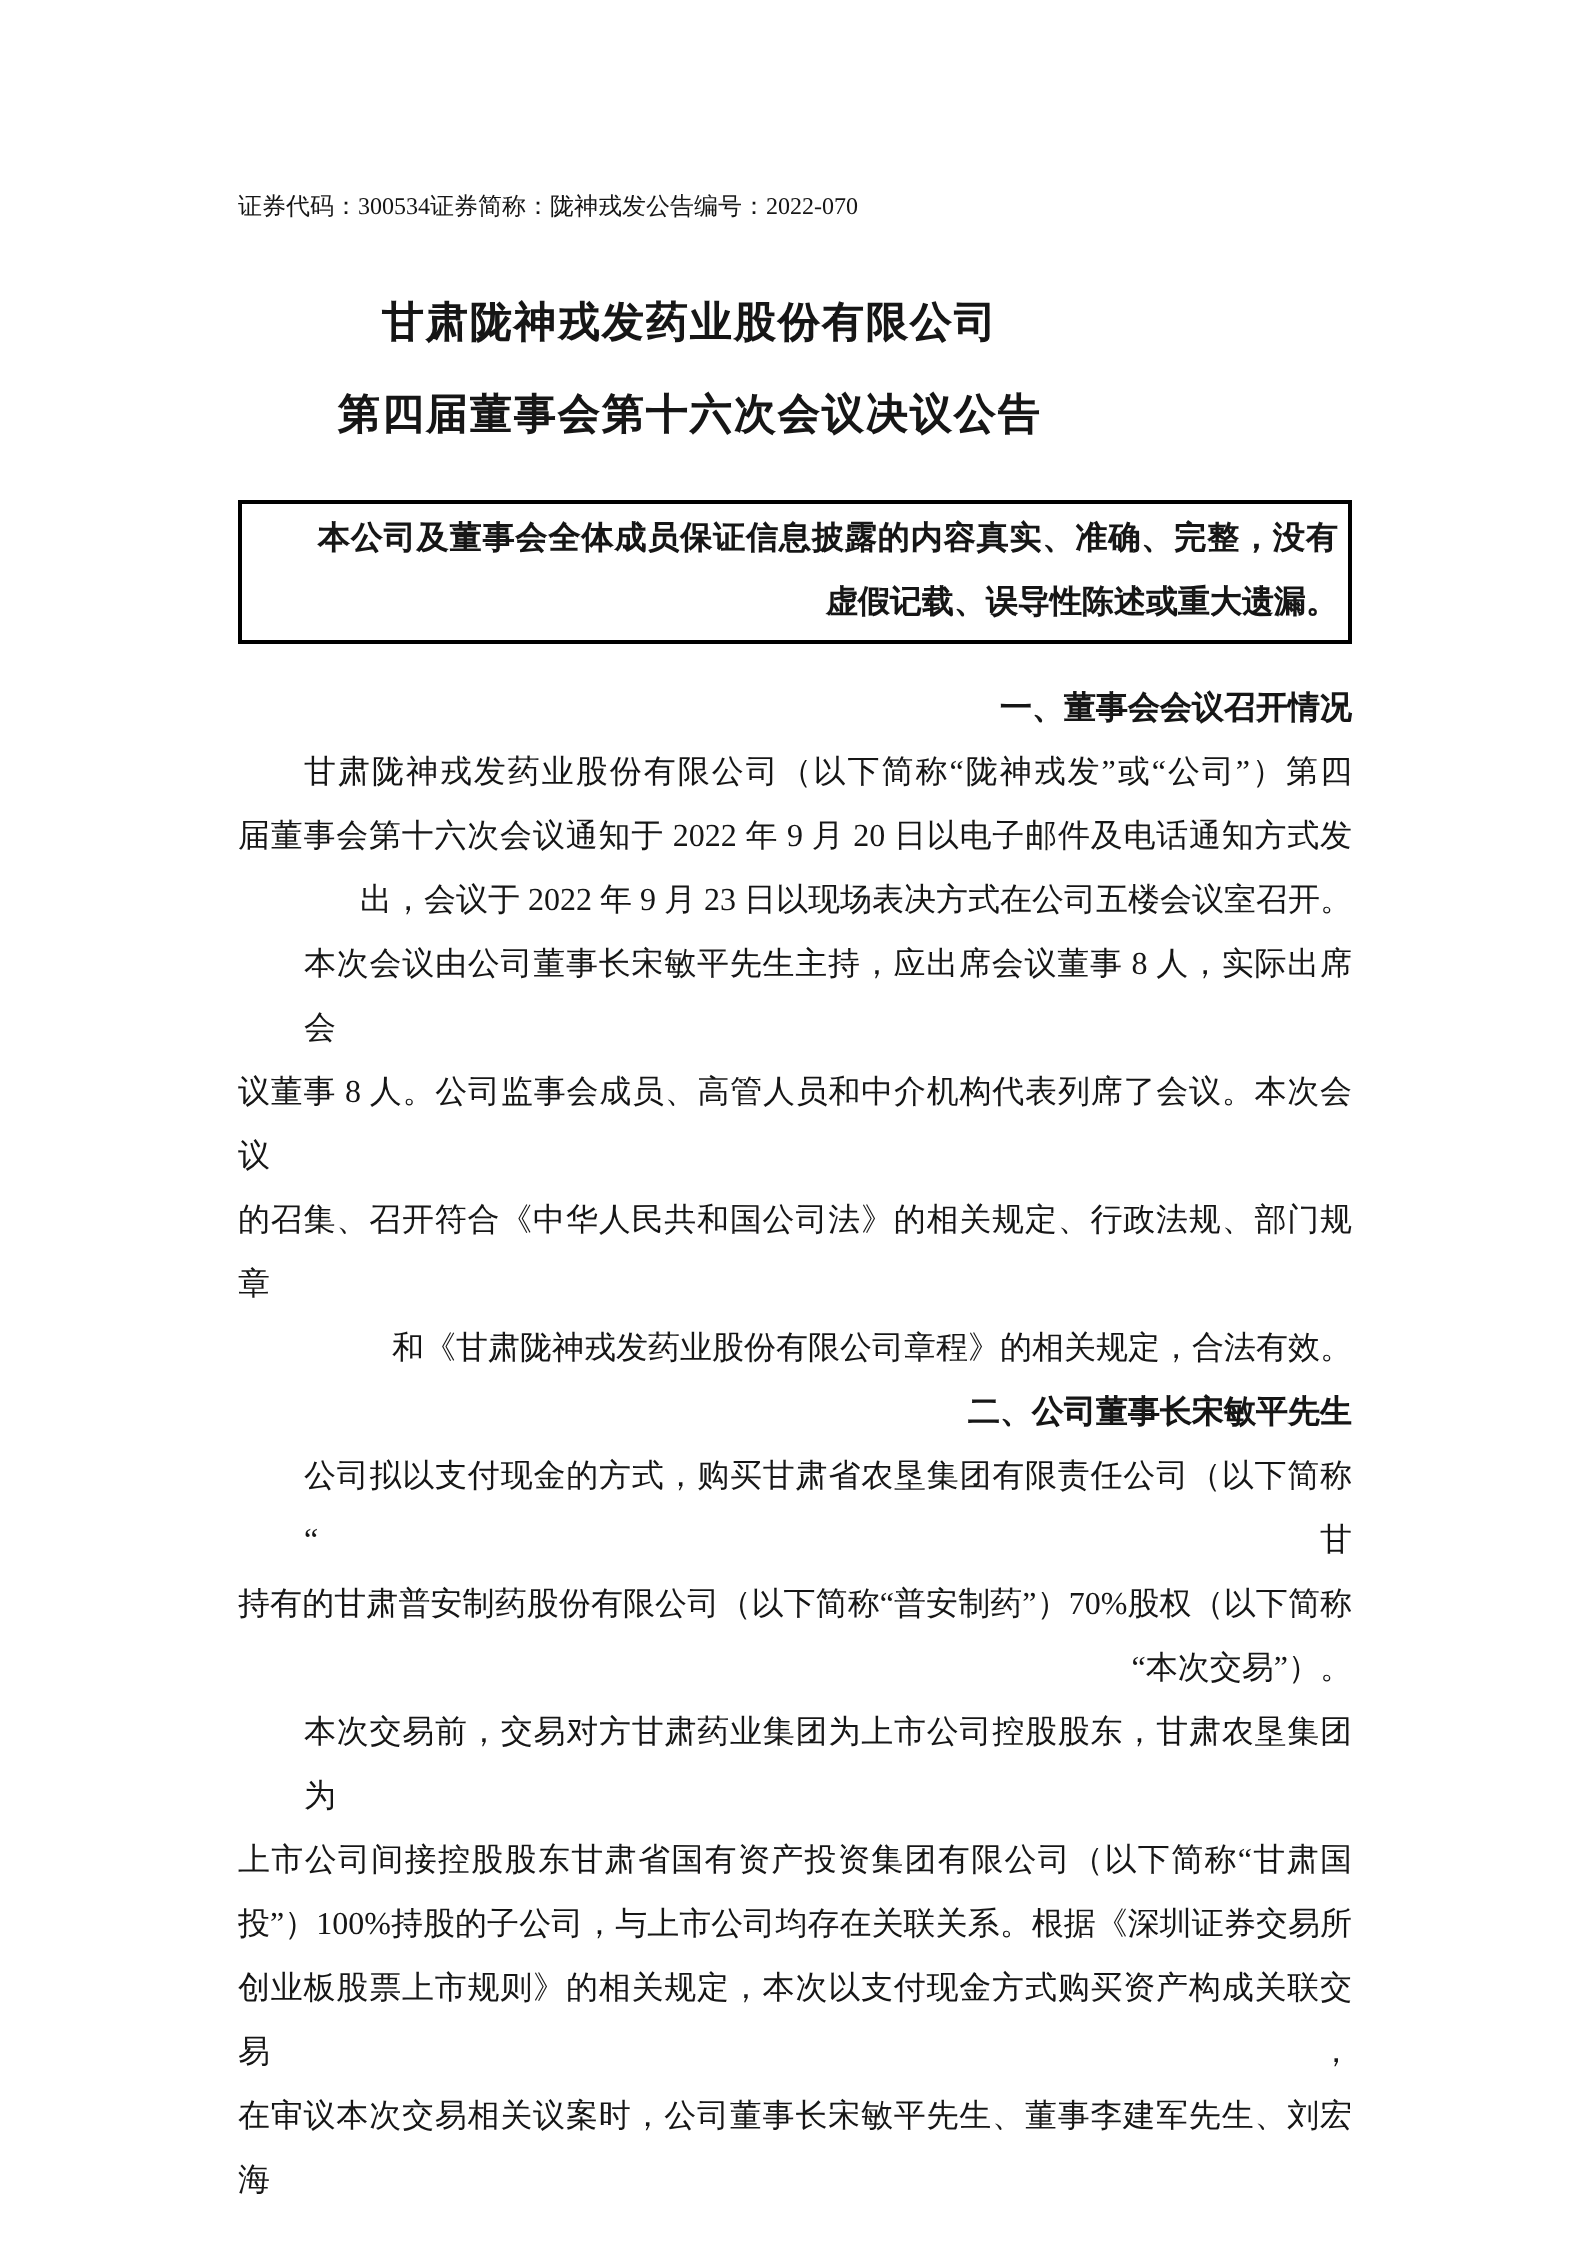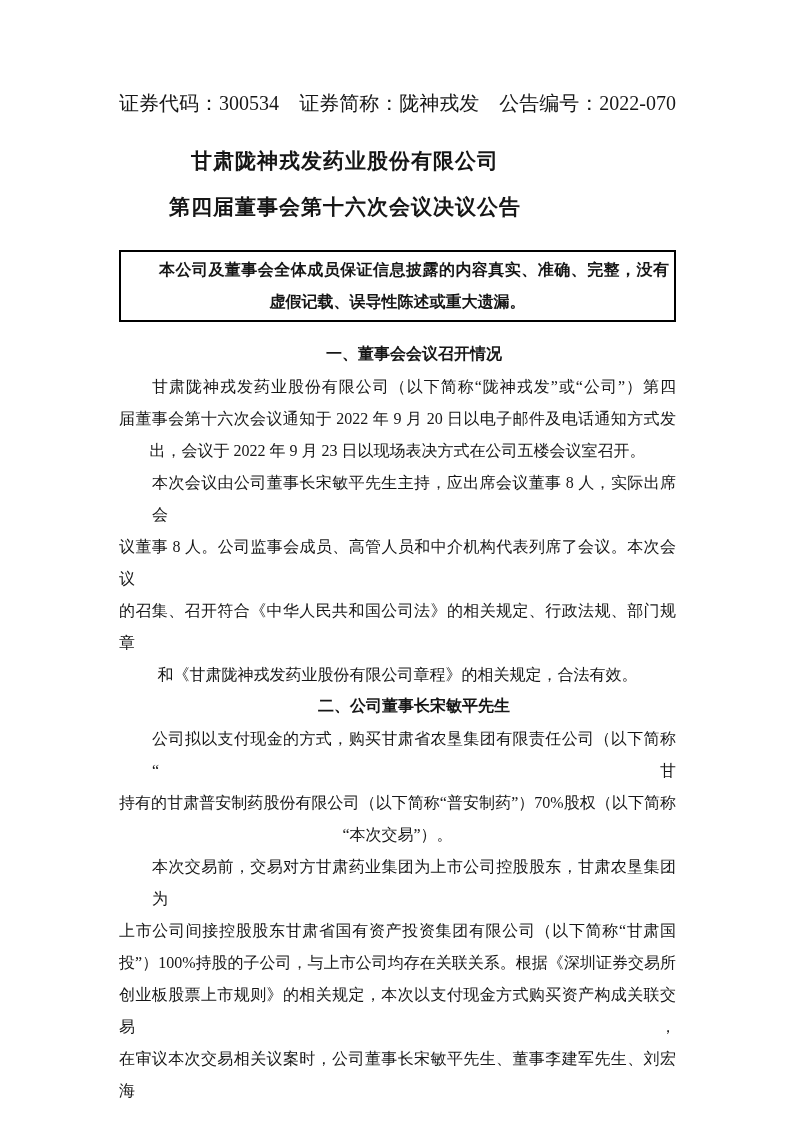--- a/index.html
+++ b/index.html
@@ -16,22 +16,21 @@
     font-family: "Liberation Serif", "DejaVu Serif", serif;
     overflow: hidden;
   }
   
   .header-row {
     position: absolute;
     top: 92px;
     left: 119px;
     width: 557px;
     display: flex;
-    justify-content: space-between;
-    font-size: 20px;
+    font-size: 12px;
     line-height: 22px;
     white-space: nowrap;
   }
   
   .title-block {
     position: absolute;
     top: 138px;
     left: 0;
     width: 690px;
     text-align: center;
@@ -56,30 +55,30 @@
   
   .body-block {
     position: absolute;
     top: 339px;
     left: 119px;
     width: 557px;
     font-size: 16px;
     line-height: 32px;
   }
   .ln {
-    text-align: center;
+    text-align: right;
     white-space: nowrap;
   }
   .ind { padding-left: 33px; }
   .j {
     white-space: normal;
     text-align: justify;
     text-align-last: justify;
   }
-  .b { font-weight: bold; font-family: Liberation Mono, monospace; }
+  .b { font-weight: bold; }
 </style>
 </head>
 <body>
 
 <div class="page">
 
   <div class="header-row">
     <span>证券代码：300534</span>
     <span>证券简称：陇神戎发</span>
     <span>公告编号：2022-070</span>

